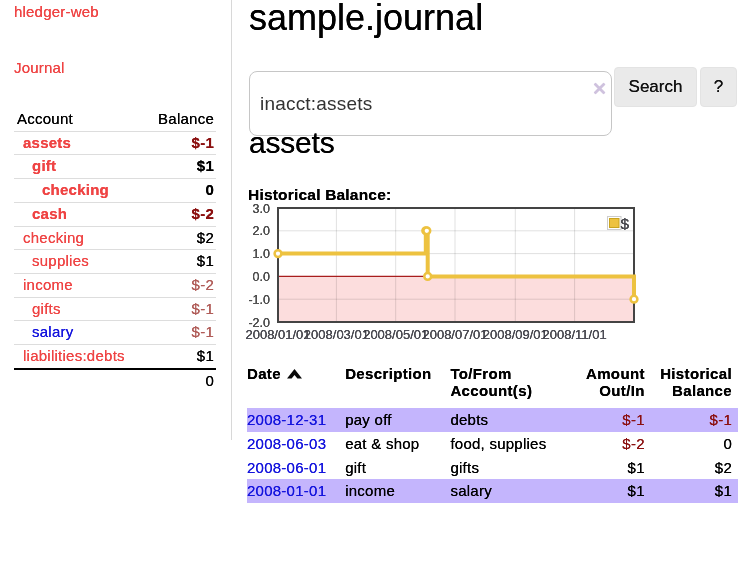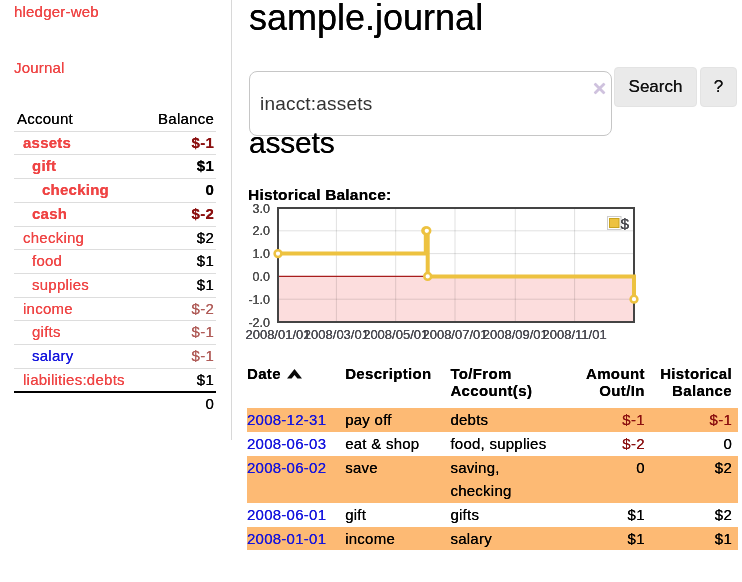--- a/index.html
+++ b/index.html
@@ -35,21 +35,21 @@
 #searchbtn { left:614px; top:67px; width:81px; height:38px; line-height:38px; }
 #helpbtn { left:700px; top:67px; width:35px; height:38px; line-height:38px; }
 #h2 { left:249px; top:128px; font-size:30px; font-weight:normal; line-height:30px; letter-spacing:-0.2px; color:#000; }
 #hb { left:248px; top:186px; font-size:15.5px; letter-spacing:0.2px; font-weight:bold; color:#000; }
 
 
 #reg { left:247px; top:364px; border-collapse:collapse; font-size:15px; table-layout:fixed; width:491px; }
 #reg th { letter-spacing:0.35px; font-weight:bold; text-align:left; vertical-align:top; padding:0.5px 0 8.5px 0; line-height:17.6px;margin-left:31px; }
 #reg th.r, #reg td.r { text-align:right; }
 #reg td { padding:0; letter-spacing:0.25px; line-height:23.7px; vertical-align:top; }
-#reg tr.g { background:#fdba74; }
+#reg tr.g { background:#c4b5fd; }
 </style>
 </head>
 <body>
 <a id="app" class="abs purple" href="#">hledger-web</a>
 <a id="journal" class="abs purple" href="#">Journal</a>
 <div id="divider" class="abs"></div>
 <table id="acct" class="abs">
   <tbody>
       <tr class="first">
         <td style="padding-left:3px">Account</td>
@@ -67,24 +67,20 @@
         <td class="l3"><a class="purple" href="#"><b>checking</b></a></td>
         <td class="bal"><b>0</b></td>
       </tr>
   <tr>
         <td class="l2"><a class="purple" href="#"><b>cash</b></a></td>
         <td class="bal"><b class="neg">$-2</b></td>
       </tr>
   <tr>
         <td class="l1"><a class="purple" href="#">checking</a></td>
         <td class="bal">$2</td>
-      </tr>
-  <tr>
-        <td class="l2"><a class="purple" href="#">food</a></td>
-        <td class="bal">$1</td>
       </tr>
   <tr>
         <td class="l2"><a class="purple" href="#">supplies</a></td>
         <td class="bal">$1</td>
       </tr>
   <tr>
         <td class="l1"><a class="purple" href="#">income</a></td>
         <td class="bal negmuted">$-2</td>
       </tr>
   <tr>
@@ -182,27 +178,20 @@
         <td class="r neg">$-1</td>
         <td class="r neg" style="padding-right:6px">$-1</td>
       </tr>
   <tr>
         <td><a class="blue" href="#">2008-06-03</a></td>
         <td>eat &amp; shop</td>
         <td>food, supplies</td>
         <td class="r neg">$-2</td>
         <td class="r" style="padding-right:6px">0</td>
       </tr>
-  <tr class="g">
-        <td><a class="blue" href="#">2008-06-02</a></td>
-        <td>save</td>
-        <td>saving,<br>checking</td>
-        <td class="r">0</td>
-        <td class="r" style="padding-right:6px">$2</td>
-      </tr>
   <tr>
         <td><a class="blue" href="#">2008-06-01</a></td>
         <td>gift</td>
         <td>gifts</td>
         <td class="r">$1</td>
         <td class="r" style="padding-right:6px">$2</td>
       </tr>
   <tr class="g">
         <td><a class="blue" href="#">2008-01-01</a></td>
         <td>income</td>

